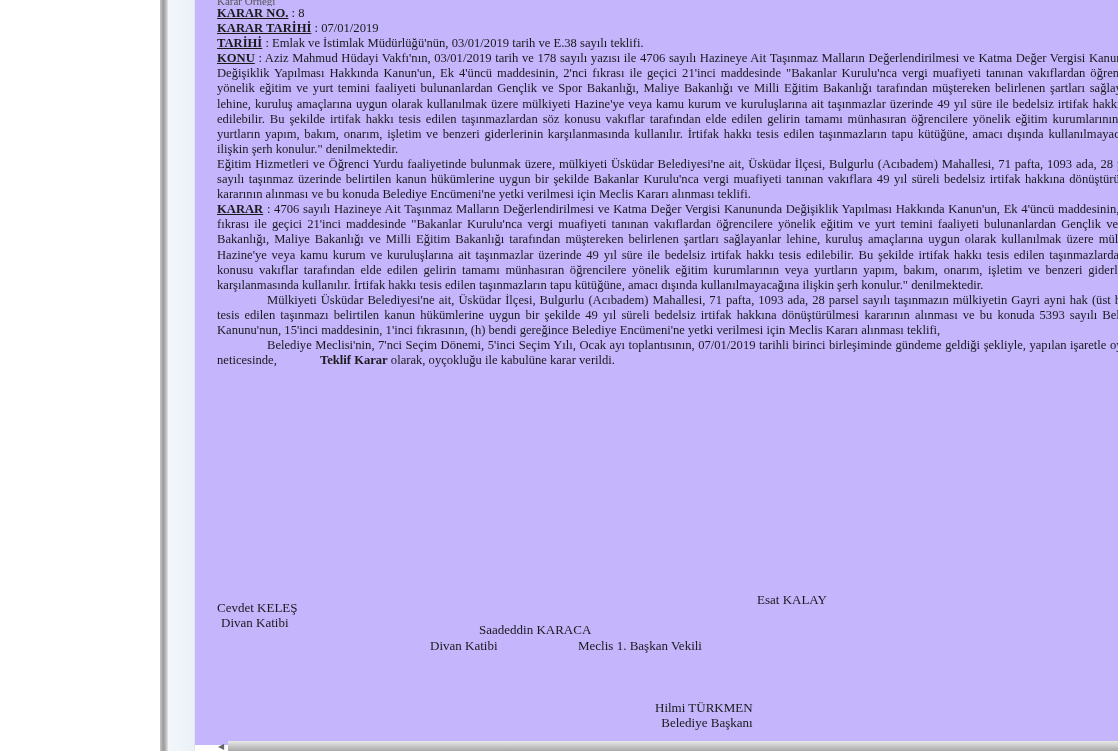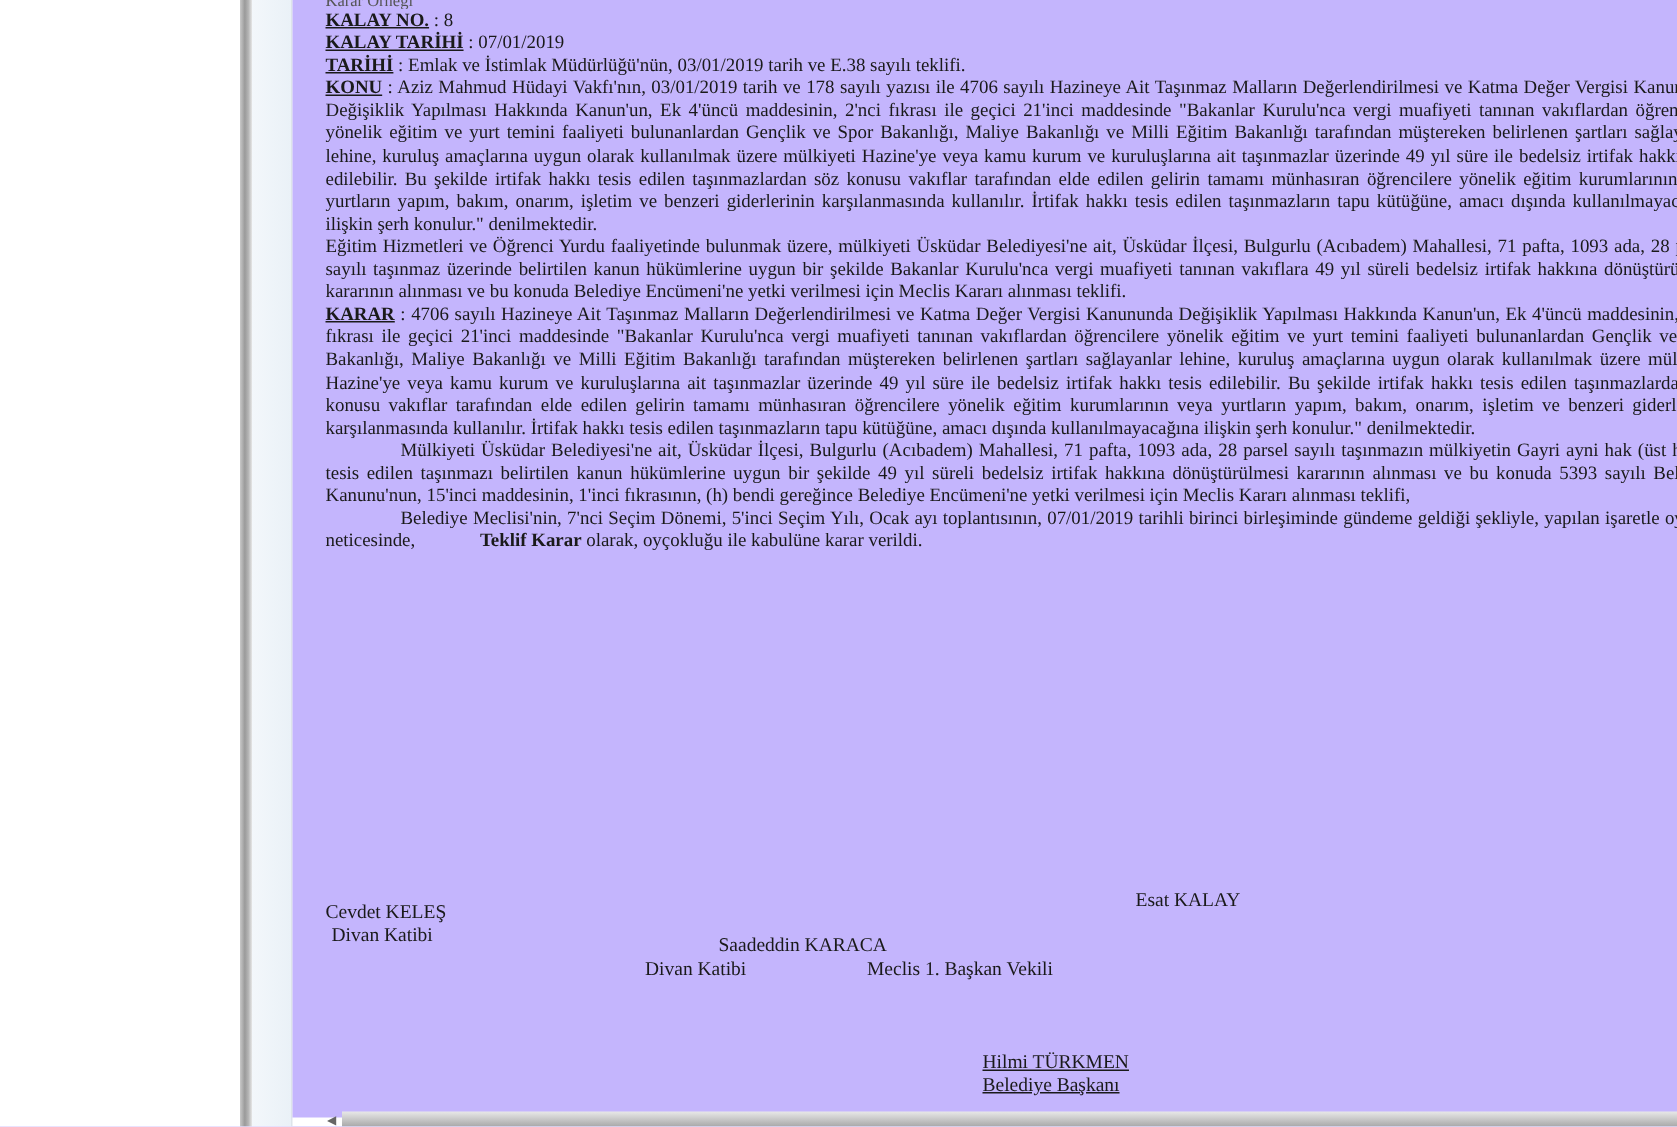--- a/index.html
+++ b/index.html
@@ -47,38 +47,38 @@
 </head>
 <body>
 
 <div class="left-bg"></div>
 <div class="frame-edge"></div>
 <div class="frame-inner"></div>
 
 <div class="page">
   <div class="doc">
     <p class="cut-line">Karar Örneği</p>
-    <p><span class="lbl">KALAY NO.</span><span> : 8</span></p>
-    <p><span class="lbl">KALAY TARİHİ</span><span> : 07/01/2019</span></p>
+    <p><span class="lbl">KARAR NO.</span><span> : 8</span></p>
+    <p><span class="lbl">KARAR TARİHİ</span><span> : 07/01/2019</span></p>
     <p><span class="lbl">TARİHİ</span><span> : Emlak ve İstimlak Müdürlüğü'nün, 03/01/2019 tarih ve E.38 sayılı teklifi.</span></p>
     <p><span class="lbl">KONU</span><span> : Aziz Mahmud Hüdayi Vakfı'nın, 03/01/2019 tarih ve 178 sayılı yazısı ile 4706 sayılı Hazineye Ait Taşınmaz Malların Değerlendirilmesi ve Katma Değer Vergisi Kanununda Değişiklik Yapılması Hakkında Kanun'un, Ek 4'üncü maddesinin, 2'nci fıkrası ile geçici 21'inci maddesinde "Bakanlar Kurulu'nca vergi muafiyeti tanınan vakıflardan öğrencilere yönelik eğitim ve yurt temini faaliyeti bulunanlardan Gençlik ve Spor Bakanlığı, Maliye Bakanlığı ve Milli Eğitim Bakanlığı tarafından müştereken belirlenen şartları sağlayanlar lehine, kuruluş amaçlarına uygun olarak kullanılmak üzere mülkiyeti Hazine'ye veya kamu kurum ve kuruluşlarına ait taşınmazlar üzerinde 49 yıl süre ile bedelsiz irtifak hakkı tesis edilebilir. Bu şekilde irtifak hakkı tesis edilen taşınmazlardan söz konusu vakıflar tarafından elde edilen gelirin tamamı münhasıran öğrencilere yönelik eğitim kurumlarının veya yurtların yapım, bakım, onarım, işletim ve benzeri giderlerinin karşılanmasında kullanılır. İrtifak hakkı tesis edilen taşınmazların tapu kütüğüne, amacı dışında kullanılmayacağına ilişkin şerh konulur." denilmektedir.</span></p>
     <p>Eğitim Hizmetleri ve Öğrenci Yurdu faaliyetinde bulunmak üzere, mülkiyeti Üsküdar Belediyesi'ne ait, Üsküdar İlçesi, Bulgurlu (Acıbadem) Mahallesi, 71 pafta, 1093 ada, 28 parsel sayılı taşınmaz üzerinde belirtilen kanun hükümlerine uygun bir şekilde Bakanlar Kurulu'nca vergi muafiyeti tanınan vakıflara 49 yıl süreli bedelsiz irtifak hakkına dönüştürülmesi kararının alınması ve bu konuda Belediye Encümeni'ne yetki verilmesi için Meclis Kararı alınması teklifi.</p>
     <p><span class="lbl">KARAR</span><span> : 4706 sayılı Hazineye Ait Taşınmaz Malların Değerlendirilmesi ve Katma Değer Vergisi Kanununda Değişiklik Yapılması Hakkında Kanun'un, Ek 4'üncü maddesinin, 2'nci fıkrası ile geçici 21'inci maddesinde "Bakanlar Kurulu'nca vergi muafiyeti tanınan vakıflardan öğrencilere yönelik eğitim ve yurt temini faaliyeti bulunanlardan Gençlik ve Spor Bakanlığı, Maliye Bakanlığı ve Milli Eğitim Bakanlığı tarafından müştereken belirlenen şartları sağlayanlar lehine, kuruluş amaçlarına uygun olarak kullanılmak üzere mülkiyeti Hazine'ye veya kamu kurum ve kuruluşlarına ait taşınmazlar üzerinde 49 yıl süre ile bedelsiz irtifak hakkı tesis edilebilir. Bu şekilde irtifak hakkı tesis edilen taşınmazlardan söz konusu vakıflar tarafından elde edilen gelirin tamamı münhasıran öğrencilere yönelik eğitim kurumlarının veya yurtların yapım, bakım, onarım, işletim ve benzeri giderlerinin karşılanmasında kullanılır. İrtifak hakkı tesis edilen taşınmazların tapu kütüğüne, amacı dışında kullanılmayacağına ilişkin şerh konulur." denilmektedir.</span></p>
     <p class="indent">Mülkiyeti Üsküdar Belediyesi'ne ait, Üsküdar İlçesi, Bulgurlu (Acıbadem) Mahallesi, 71 pafta, 1093 ada, 28 parsel sayılı taşınmazın mülkiyetin Gayri ayni hak (üst hakkı) tesis edilen taşınmazı belirtilen kanun hükümlerine uygun bir şekilde 49 yıl süreli bedelsiz irtifak hakkına dönüştürülmesi kararının alınması ve bu konuda 5393 sayılı Belediye Kanunu'nun, 15'inci maddesinin, 1'inci fıkrasının, (h) bendi gereğince Belediye Encümeni'ne yetki verilmesi için Meclis Kararı alınması teklifi,</p>
     <p class="indent"><span>Belediye Meclisi'nin, 7'nci Seçim Dönemi, 5'inci Seçim Yılı, Ocak ayı toplantısının,  07/01/2019 tarihli birinci birleşiminde gündeme geldiği şekliyle, yapılan işaretle oylama neticesinde, </span><span class="b">Teklif Karar</span><span> olarak, oyçokluğu ile kabulüne karar verildi.</span></p>
   </div>
 
   <div class="sig" style="left:22px; top:588px;margin-top:12px;">
     <div>Cevdet KELEŞ</div>
     <div style="padding-left:4px;">Divan Katibi</div>
   </div>
   <div class="sig" style="left:235px; top:638px;">Divan Katibi</div>
   <div class="sig" style="left:284px; top:622px;">Saadeddin KARACA</div>
   <div class="sig" style="left:562px; top:592px;">Esat KALAY</div>
   <div class="sig" style="left:383px; top:638px;">Meclis 1. Başkan Vekili</div>
-  <div class="sig" style="left:460px; top:700px; text-align:left;text-decoration:underline;">
+  <div class="sig" style="left:460px; top:700px; text-align:right;">
     <div>Hilmi TÜRKMEN</div>
     <div>Belediye Başkanı</div>
   </div>
 </div>
 
 <div class="hscroll-arrow">◀</div>
 <div class="hscroll"></div>
 
 </body></html>

